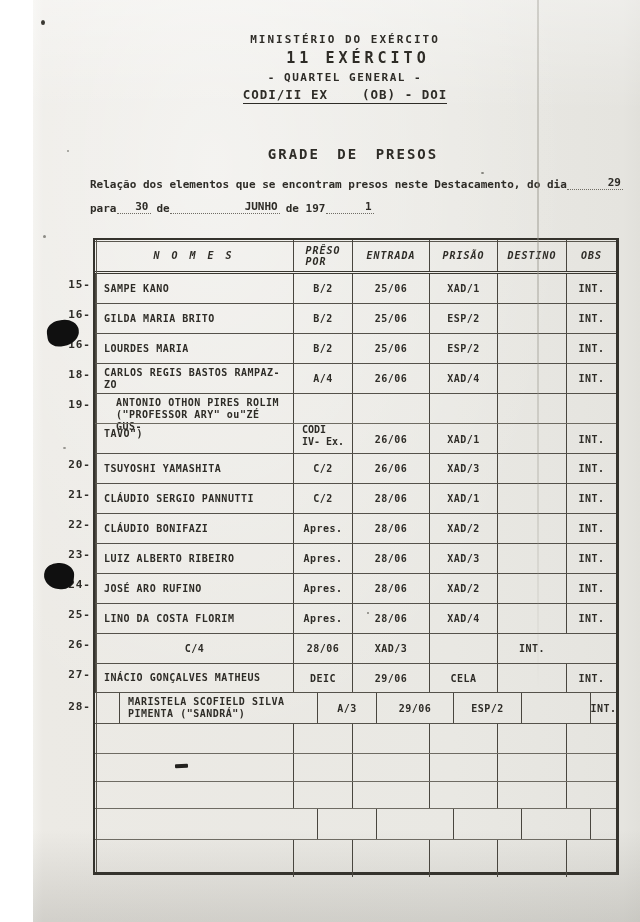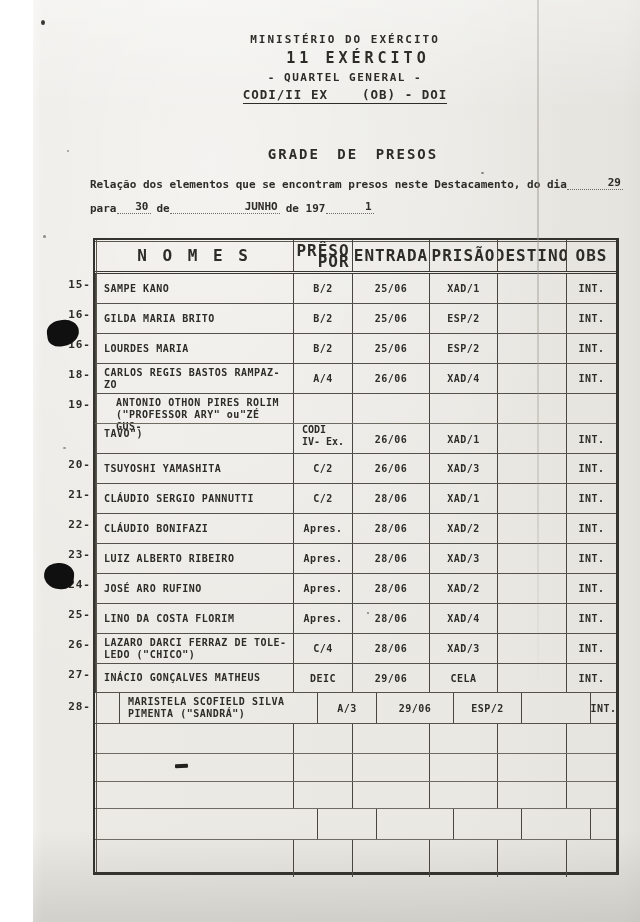--- a/index.html
+++ b/index.html
@@ -42,22 +42,22 @@
     border: 2px solid #35332d; border-right-width: 3px; border-bottom-width: 3px; background: transparent; }
   .gtable::before { content:""; position: absolute; left: 0; right: 0; top: 1px; height: 1px; background: #5a574f; }
   .gtable::after  { content:""; position: absolute; top: 0; bottom: 0; left: 1px; width: 1px; background: #5a574f; }
 
   .trow { position: relative; display: grid; grid-template-columns: 198px 59px 77px 68px 69px 1fr;
     border-bottom: 1px solid #55524b; }
   .c { border-left: 1px solid #49463f; overflow: hidden; }
   .c:first-child { border-left: none; }
 
   .thead { height: 34px; border-bottom: 3px double #3a3831; }
-  .thead .c { display: flex; align-items: center; justify-content: center; text-align: right;
-    font-size: 16px; line-height: 11px; letter-spacing: 1px; white-space: pre-line; }
+  .thead .c { display: flex; align-items: center; justify-content: center; text-align: left;
+    font-size: 10px; line-height: 11px; letter-spacing: 1px; white-space: pre-line; font-style: italic; }
   .thead .c.nomes-h { letter-spacing: 3px; }
 
   .h27 { height: 27px; } .h28 { height: 28px; } .h29 { height: 29px; } .h30 { height: 30px; }
   .h31 { height: 31px; padding-left: 24px; } .h37 { height: 37px; } .h60 { height: 60px; }
 
   .c.name { display: flex; flex-direction: column; justify-content: center; padding-left: 8px;
     font-size: 10px; line-height: 12px; letter-spacing: 0.5px; white-space: pre-line; }
   .c.mid { display: flex; align-items: center; justify-content: center;
     font-size: 10px; letter-spacing: 0.5px; white-space: pre-line; text-align: center; }
 
@@ -238,22 +238,20 @@
       <div class="c name">LINO DA COSTA FLORIM</div>
       <div class="c mid">Apres.</div>
       <div class="c mid">28/06</div>
       <div class="c mid">XAD/4</div>
       <div class="c mid"></div>
       <div class="c mid">INT.</div>
     </div>
 
     <div class="trow h30">
       <span class="rnum">26-</span>
-      <div class="c name">LAZARO DARCI FERRAZ DE TOLE-
-LEDO ("CHICO")</div>
       <div class="c mid">C/4</div>
       <div class="c mid">28/06</div>
       <div class="c mid">XAD/3</div>
       <div class="c mid"></div>
       <div class="c mid">INT.</div>
     </div>
 
     <div class="trow h29">
       <span class="rnum">27-</span>
       <div class="c name">INÁCIO GONÇALVES MATHEUS</div>

